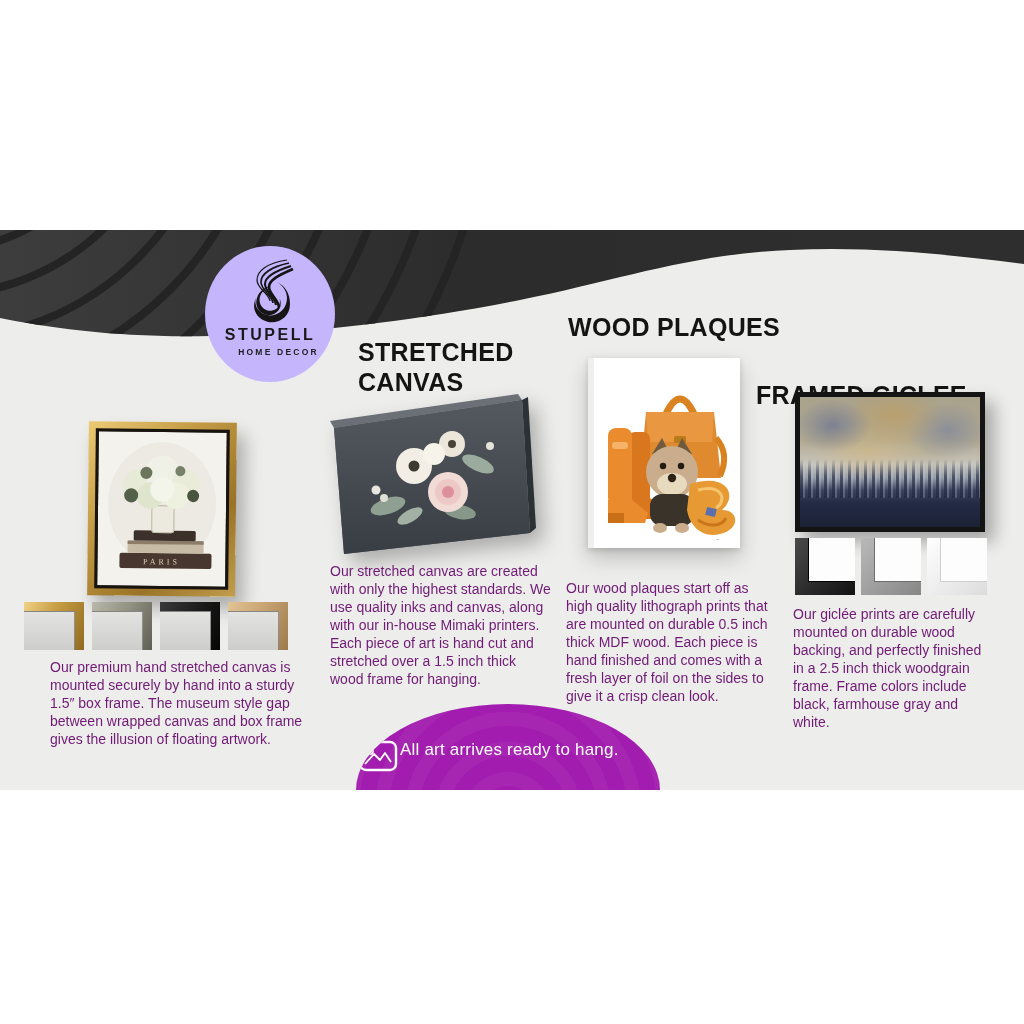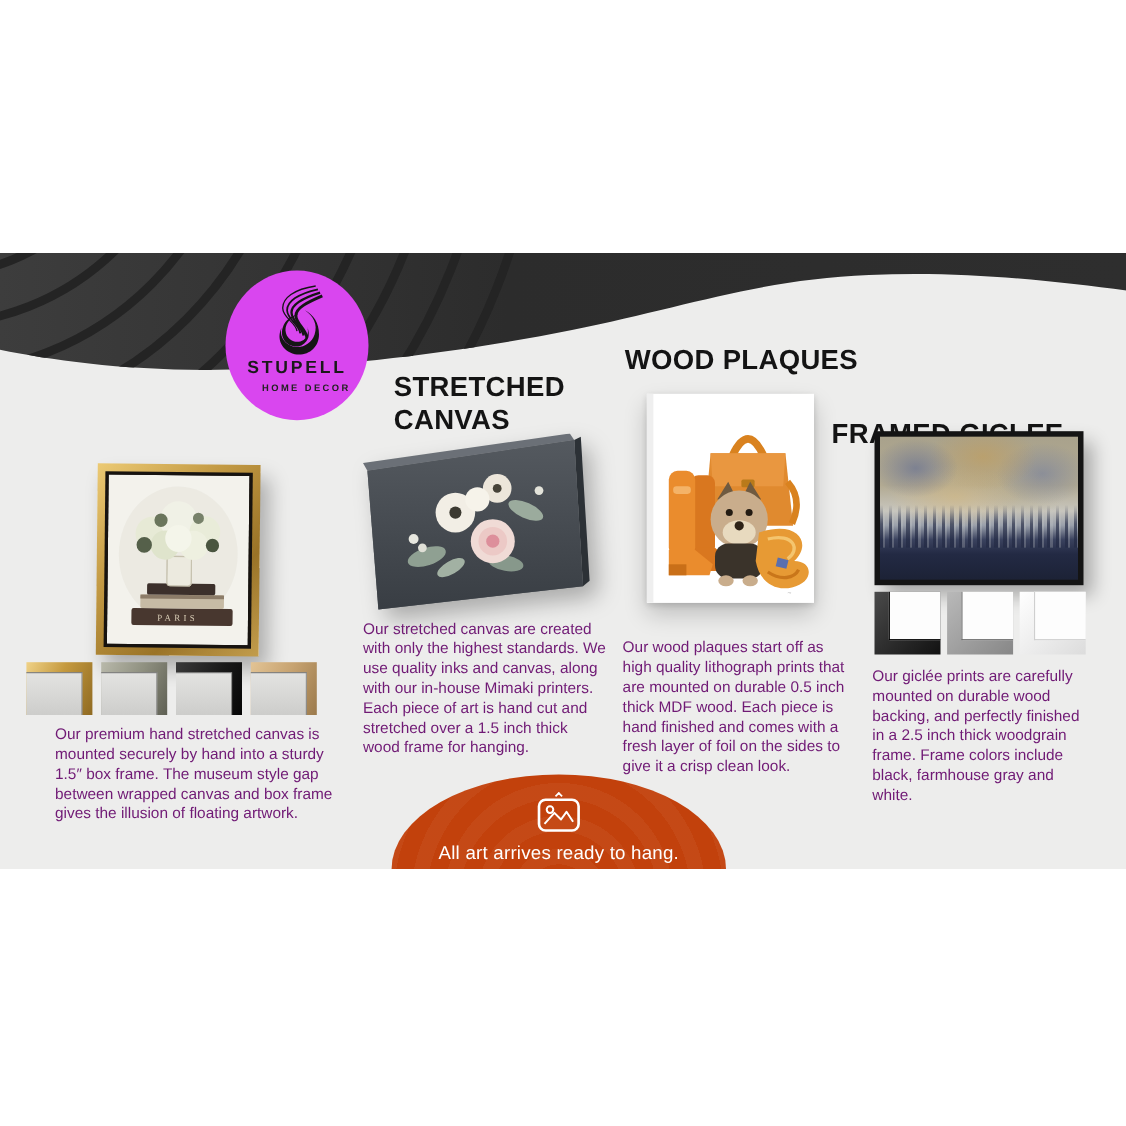--- a/index.html
+++ b/index.html
@@ -2,21 +2,21 @@
 <html><head>
 <meta charset="utf-8">
 <style>
   html,body{margin:0;padding:0;background:#ffffff;}
   .screen{position:relative;width:1024px;height:1024px;background:#ffffff;overflow:hidden;
           font-family:"Liberation Sans", sans-serif;color:#1d1d1d;}
   .content{position:absolute;left:0;top:230px;width:1024px;height:560px;background:#ededec;}
   .wave{position:absolute;left:0;top:0;width:1024px;height:130px;display:block;}
 
   
-  .logo-circle{position:absolute;left:205px;top:16px;width:130px;height:136px;background:#d946ef;
+  .logo-circle{position:absolute;left:205px;top:16px;width:130px;height:136px;background:#c4b5fd;
                border-radius:50%;display:flex;flex-direction:column;align-items:center;z-index:5;}
   .logo-mark{margin-top:12px;}
   .logo-brand{font-size:16px;font-weight:bold;letter-spacing:2.5px;color:#191919;margin-top:2px;}
   .logo-tag{font-size:8.5px;font-weight:bold;letter-spacing:2.2px;color:#222;margin-top:3px;padding-left:17px;}
 
   
   .hd{position:absolute;font-weight:bold;font-size:25px;line-height:30px;letter-spacing:0.3px;color:#141414;}
   .bd{position:absolute;font-size:14px;line-height:18px;color:#701a75;}
 
   
@@ -66,23 +66,23 @@
   .sw4{position:relative;width:60px;height:57px;}
   .sw4 .cnv{position:absolute;left:13px;bottom:13px;top:0;right:0;background:#fdfdfd;}
   .sw4.blackbg{background:linear-gradient(135deg,#4a4a4a,#121212);}
   .sw4.blackbg .cnv{border-left:1px solid #000;border-bottom:1px solid #000;box-sizing:border-box;}
   .sw4.graybg{background:linear-gradient(135deg,#b9b9b9,#878787);}
   .sw4.graybg .cnv{border-left:1px solid #6e6e6e;border-bottom:1px solid #6e6e6e;box-sizing:border-box;}
   .sw4.whitebg{background:linear-gradient(135deg,#ffffff,#dcdcdc);}
   .sw4.whitebg .cnv{border-left:1px solid #cfcfcf;border-bottom:1px solid #cfcfcf;box-sizing:border-box;}
 
   
-  .dome{position:absolute;left:356px;top:474px;width:304px;height:86px;background:#c2410c;
+  .dome{position:absolute;left:356px;top:474px;width:304px;height:86px;background:#a21caf;
         border-radius:152px 152px 0 0 / 86px 86px 0 0;overflow:hidden;
-        display:flex;flex-direction:column;align-items:center;}
+        display:flex;flex-direction:row;align-items:center;}
   .dome::before{content:"";position:absolute;inset:0;
         background:repeating-radial-gradient(circle at 50% 130%, rgba(255,255,255,.045) 0 14px, transparent 14px 30px);}
   .dome-icon{margin-top:16px;position:relative;}
   .dome-text{position:relative;color:#ffffff;font-size:17px;margin-top:6px;letter-spacing:.2px;}
 </style>
 </head>
 <body>
 
 <div class="screen">
   <div class="content">

